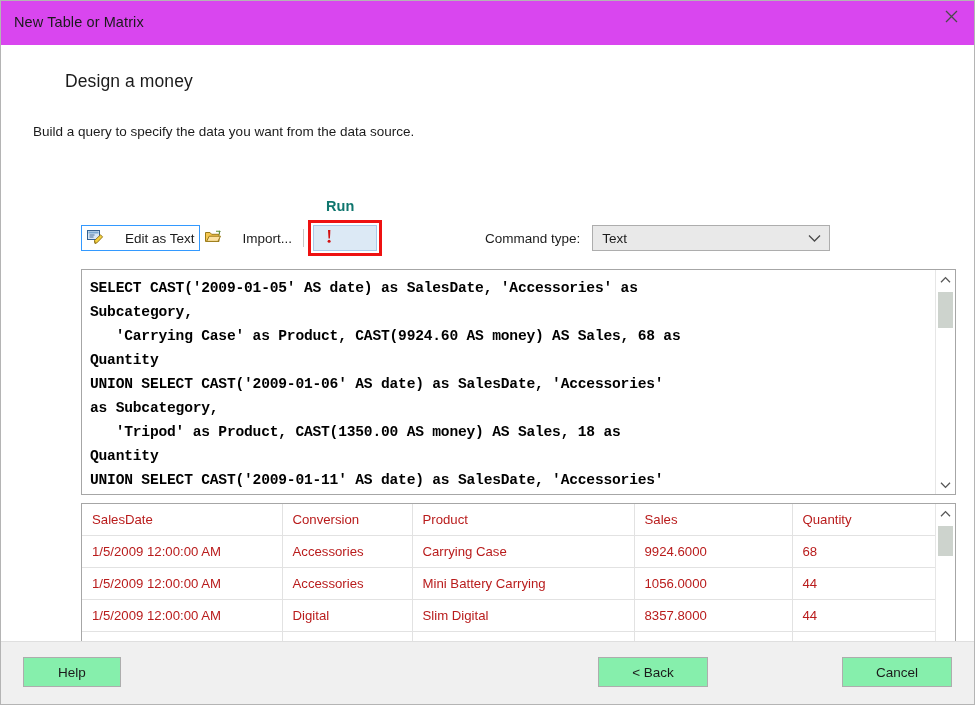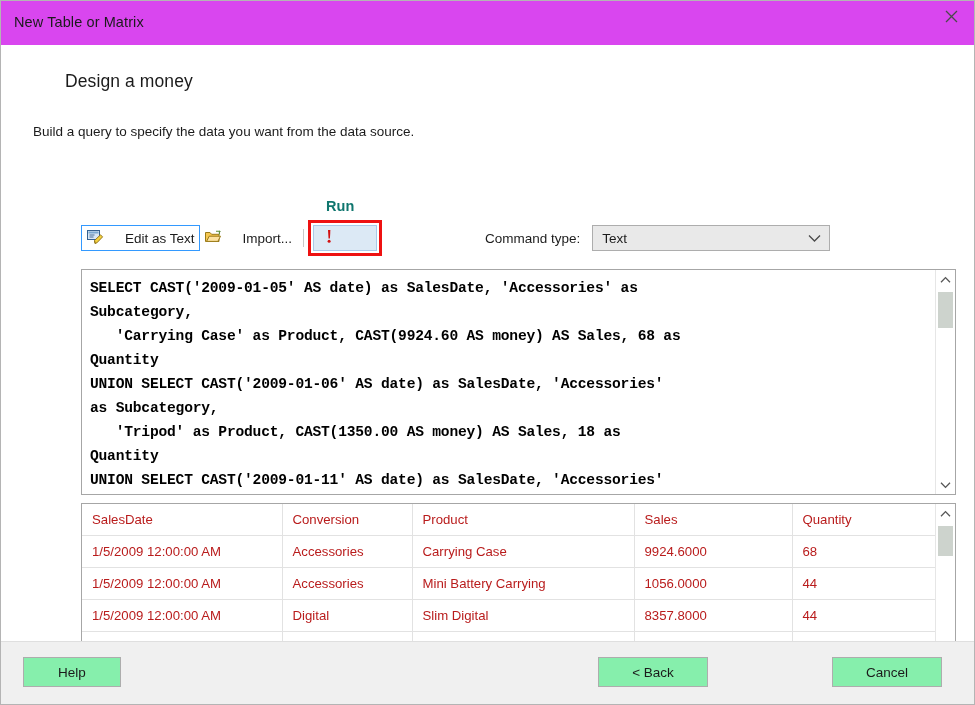--- a/index.html
+++ b/index.html
@@ -273,21 +273,21 @@
     font-size: 13.5px;
     color: #1b1b1b;
     display: flex;
     align-items: center;
     justify-content: center;
     cursor: default;
   }
   .btn-help   { left: 22px;  width: 98px; }
   .btn-back   { right: 266px; width: 110px; }
   .btn-next   { right: 144px; width: 110px; }
-  .btn-cancel { right: 32px;  width: 110px; }
+  .btn-cancel { right: 22px;  width: 110px; }
 </style>
 </head>
 <body>
 
 <div class="dialog">
 
   <div class="titlebar">
     <div class="titlebar-text">New Table or Matrix</div>
     <div class="close-btn">
       <span>

